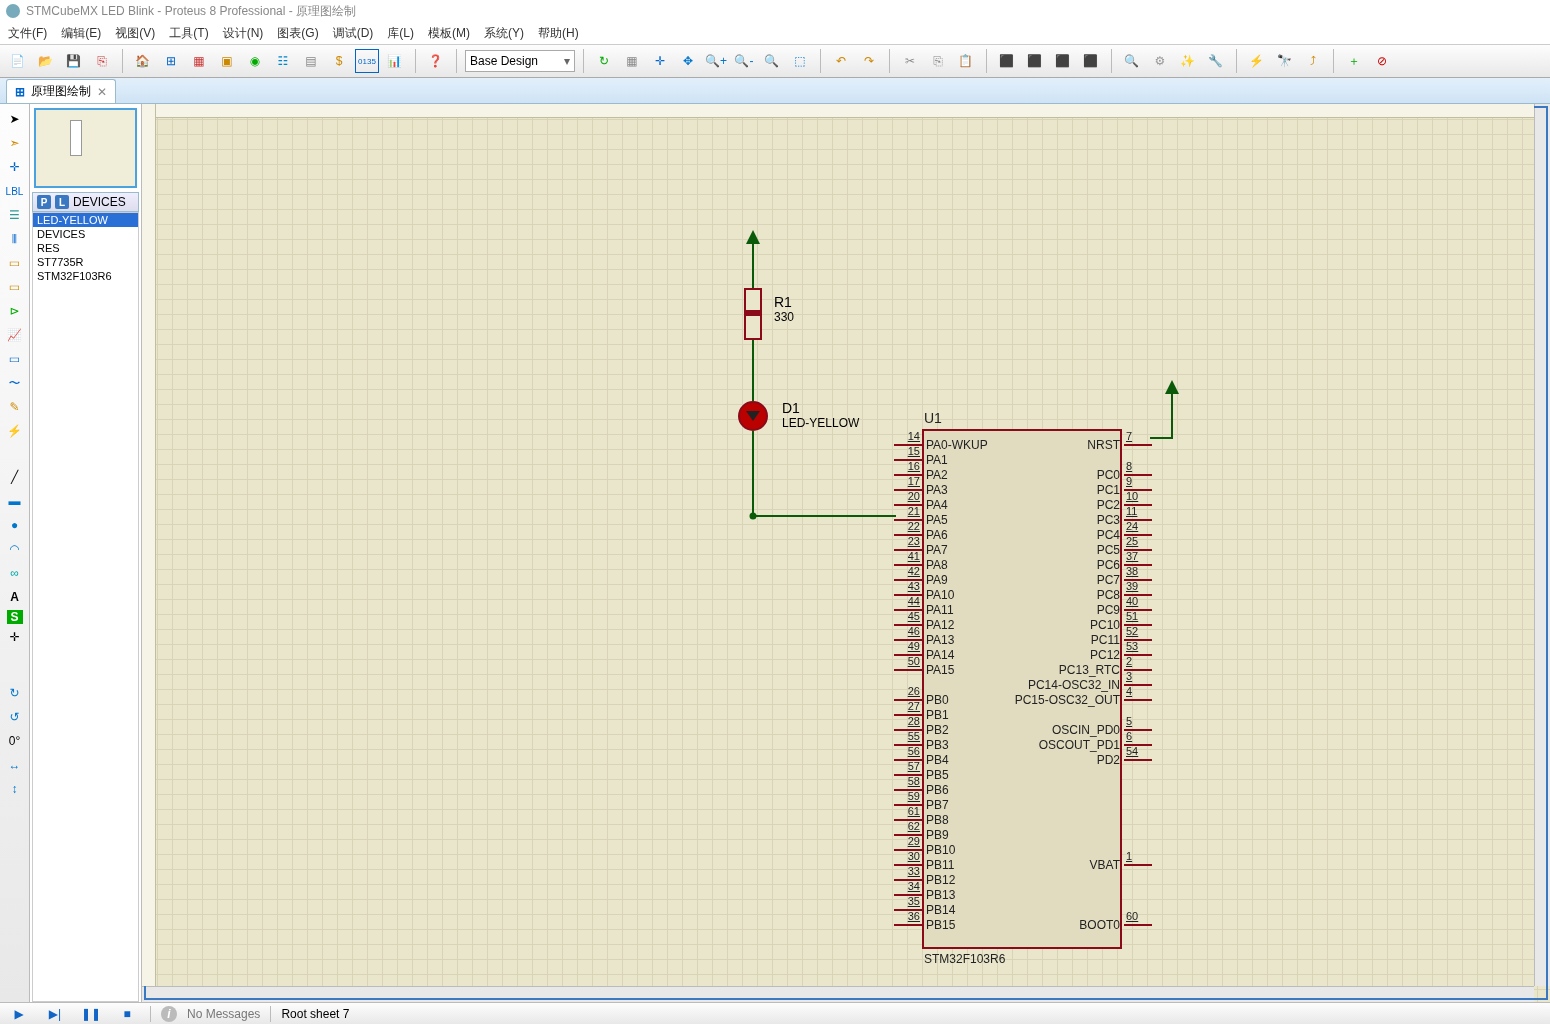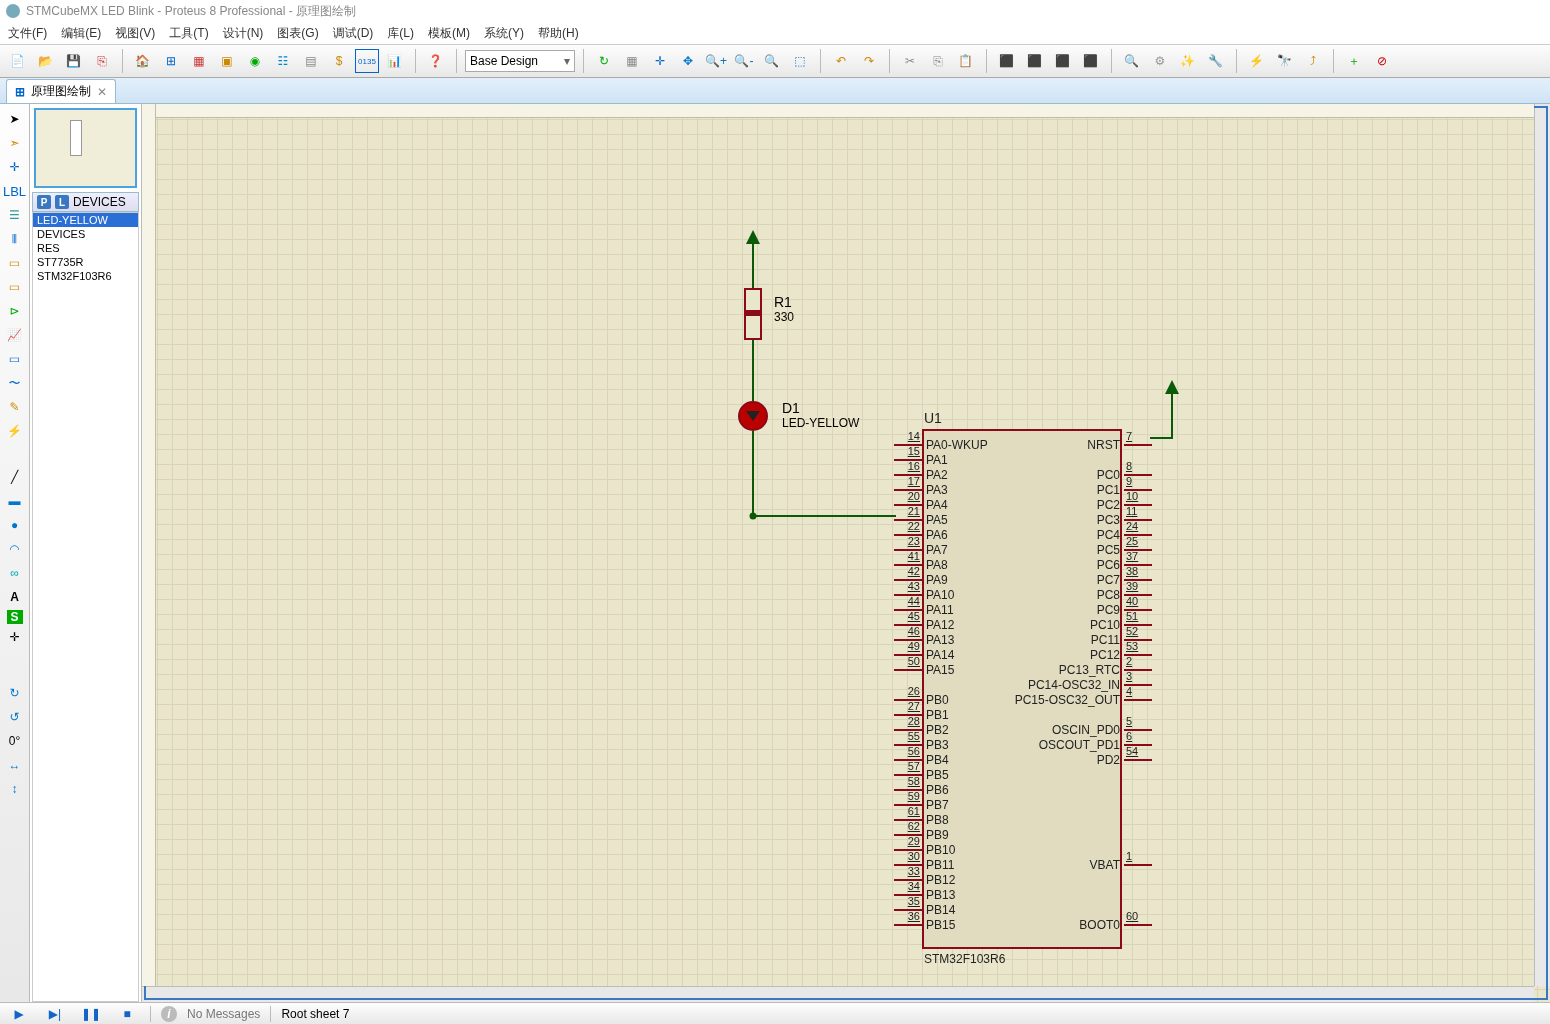--- a/index.html
+++ b/index.html
@@ -168,21 +168,21 @@
     <span class="close">✕</span>
   </div>
 </div>
 
 <div class="workspace">
 
   <div class="left-tools">
     <span class="lt">➤</span>
     <span class="lt" style="color:#c80">➣</span>
     <span class="lt" style="color:#06c">✛</span>
-    <span class="lt" style="color:#06c;font-size:13px">LBL</span>
+    <span class="lt" style="color:#06c;font-size:10px">LBL</span>
     <span class="lt" style="color:#399">☰</span>
     <span class="lt" style="color:#06c">⦀</span>
     <span class="lt" style="color:#c80">▭</span>
     <span class="lt" style="color:#c80">▭</span>
     <span class="lt" style="color:#0a0">⊳</span>
     <span class="lt" style="color:#c33">📈</span>
     <span class="lt" style="color:#06c">▭</span>
     <span class="lt" style="color:#06c">〜</span>
     <span class="lt" style="color:#c80">✎</span>
     <span class="lt" style="color:#c80">⚡</span>

